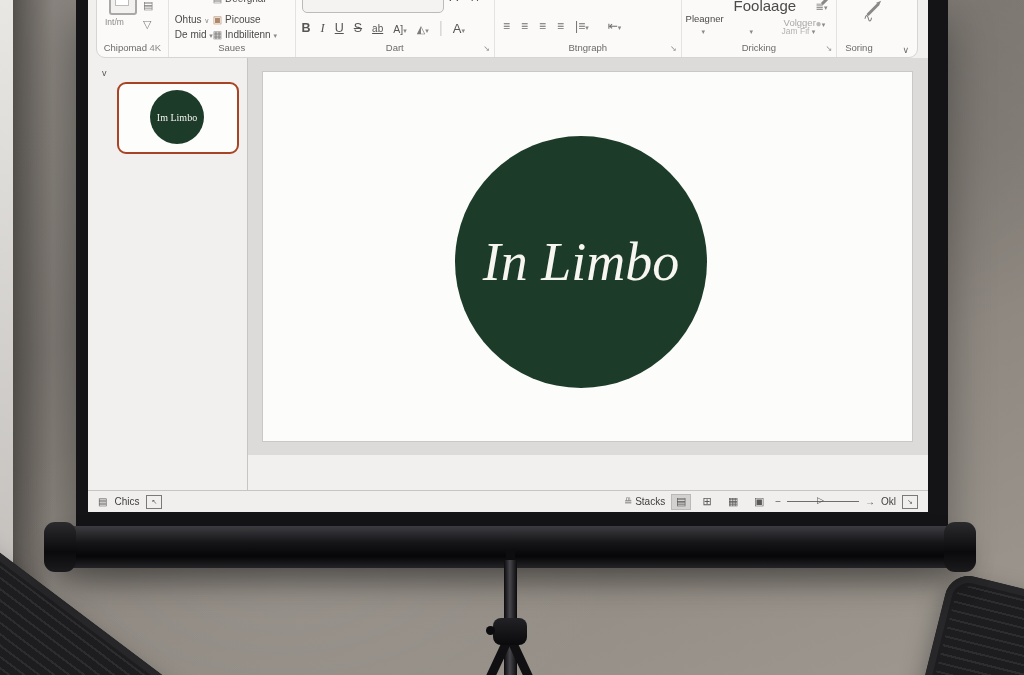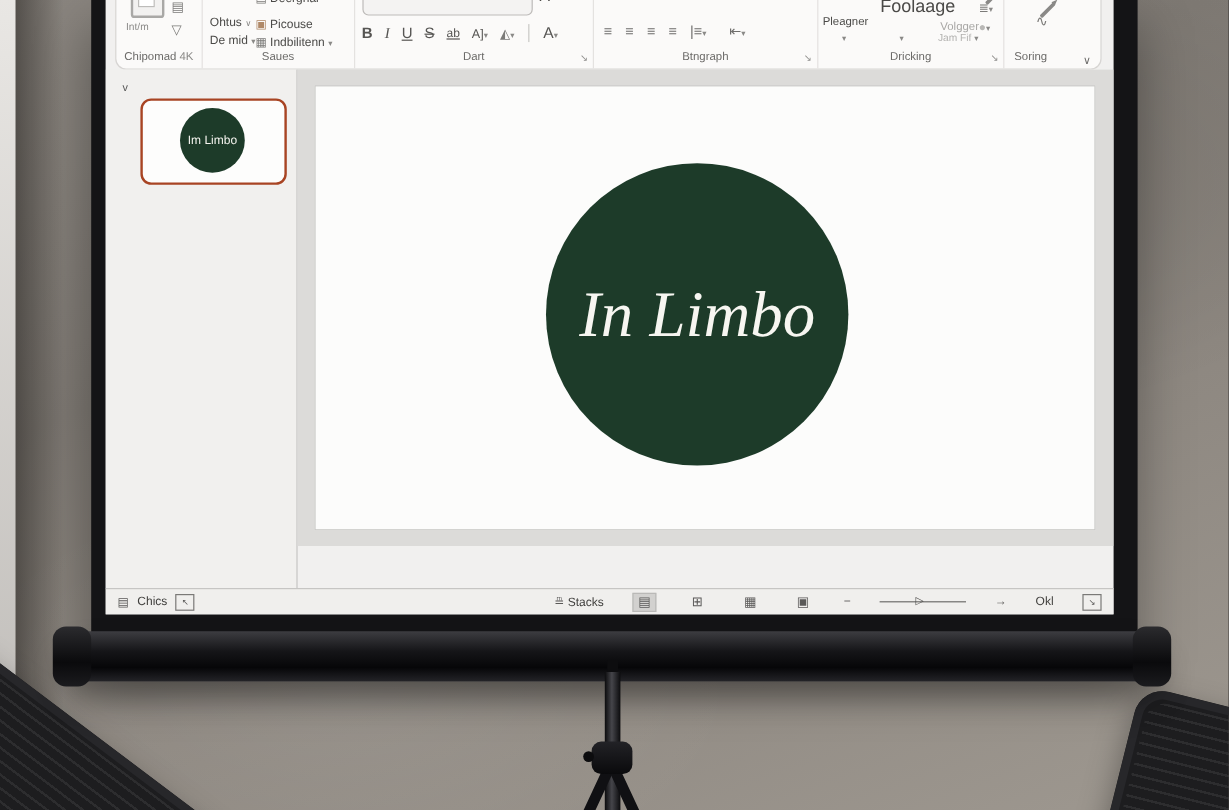--- a/index.html
+++ b/index.html
@@ -66,38 +66,38 @@
   .pencil::after{content:"";position:absolute;right:-4px;top:-1px;border-left:5px solid #8a8987;
         border-top:2.5px solid transparent;border-bottom:2.5px solid transparent;}
   
   .thumbpanel{position:absolute;left:0;top:58px;width:160px;height:432px;background:#f1f0ee;
         border-right:1px solid #c6c5c3;box-sizing:border-box;}
   .thumb-marker{position:absolute;left:14px;top:10px;font-size:9px;color:#555;}
   .thumb{position:absolute;left:29px;top:24px;width:118px;height:68px;background:#fdfdfc;
         border:2px solid #a84423;border-radius:9px;}
   .thumb-circle{position:absolute;left:31px;top:6px;width:54px;height:54px;border-radius:50%;
         background:#1d3b29;display:flex;align-items:center;justify-content:center;}
-  .thumb-circle span{color:#f4f3ee;font-family:Liberation Sans, sans-serif;font-size:10px;}
+  .thumb-circle span{color:#f4f3ee;font-family:Liberation Serif, serif;font-size:10px;}
   .canvas{position:absolute;left:160px;top:58px;width:680px;height:397px;background:#dcdbd9;}
   .slidewhite{position:absolute;left:14px;top:13px;width:651px;height:371px;background:#fcfcfb;
         border:1px solid #c9c8c6;box-sizing:border-box;}
   .bigcircle{position:absolute;left:192px;top:64px;width:252px;height:252px;border-radius:50%;
         background:#1d3b29;display:flex;align-items:center;justify-content:center;}
   .bigcircle span{color:#f7f6f1;font-family:"Liberation Serif",serif;font-size:54px;white-space:nowrap;}
   
   .notes{position:absolute;left:161px;top:455px;width:679px;height:35px;background:#f5f4f2;
         border-top:1px solid #cfcecc;box-sizing:border-box;font-size:13px;color:#3a3938;
         line-height:33px;padding-left:12px;}
   .statusbar{position:absolute;left:0;bottom:0;width:840px;height:22px;background:#f0efed;
         border-top:1px solid #c6c5c3;box-sizing:border-box;display:flex;align-items:center;
         padding:0 10px;gap:7px;font-size:10px;color:#3f3e3c;}
   .sb-icon{font-size:10px;color:#5a5958;}
   .sb-box{display:inline-flex;width:14px;height:12px;border:1px solid #7a7977;align-items:center;
         justify-content:center;font-size:7px;color:#5a5958;}
-  .sb-right{margin-left:auto;display:flex;align-items:center;gap:24px;}
+  .sb-right{margin-left:auto;display:flex;align-items:center;gap:6px;}
   .viewbtn{display:inline-flex;width:20px;height:16px;align-items:center;justify-content:center;
         font-size:11px;color:#5a5958;}
   .viewbtn.active{background:#d2d1cf;border:1px solid #bab9b7;box-sizing:border-box;}
   .ztrack{position:relative;width:72px;height:1px;background:#6f6e6c;}
   .ztrack .handle{position:absolute;left:30px;top:-6px;font-size:9px;color:#504f4d;}
 </style>
 </head>
 <body>
 
 <div class="stage">

